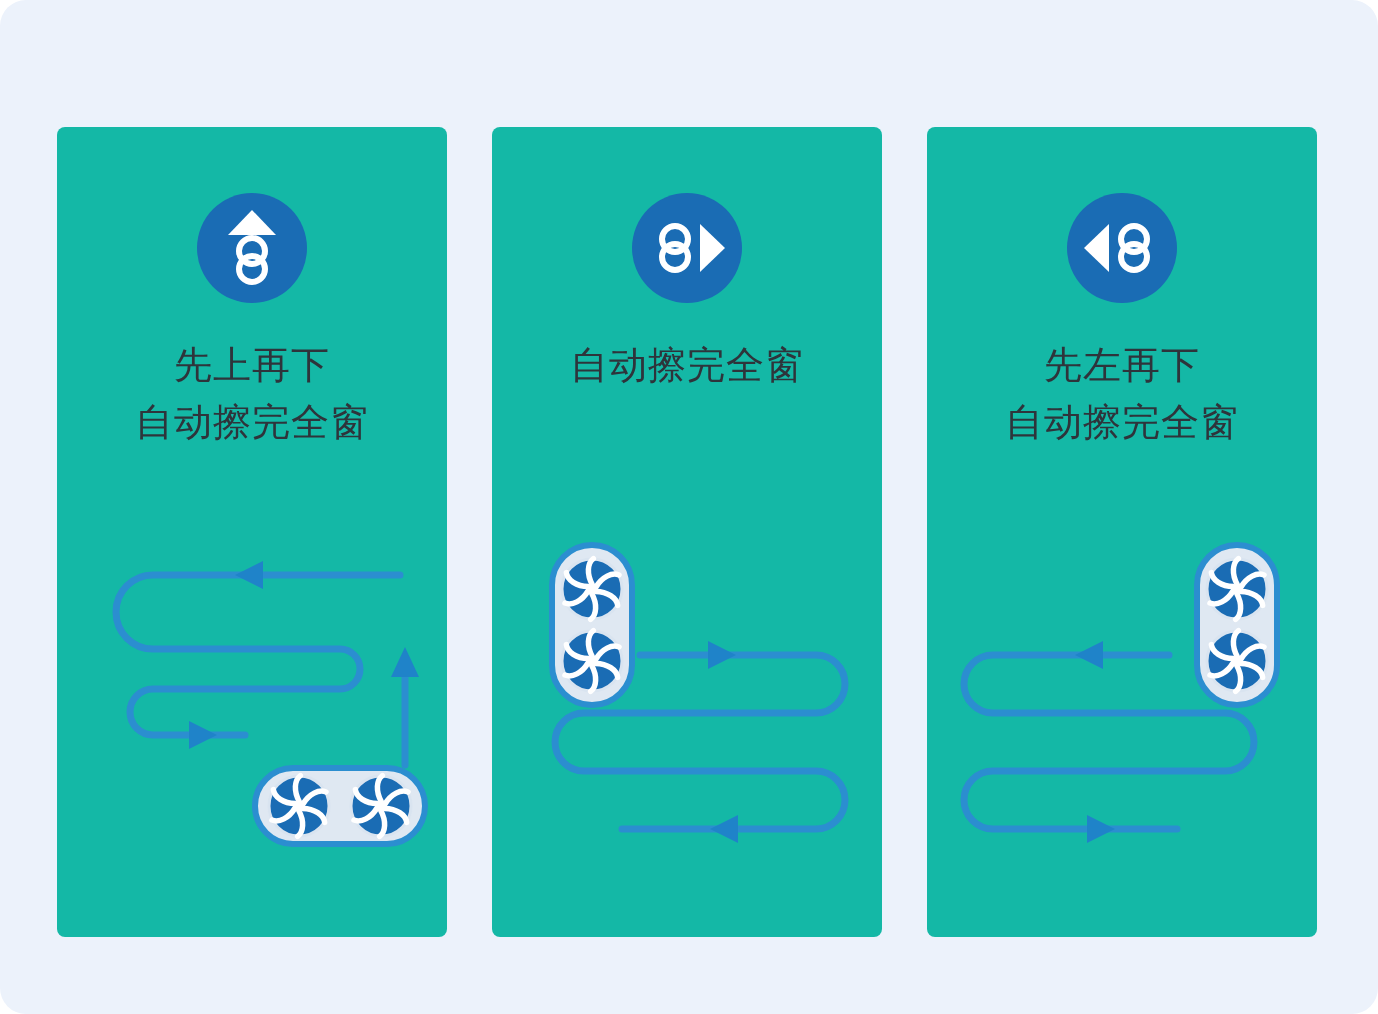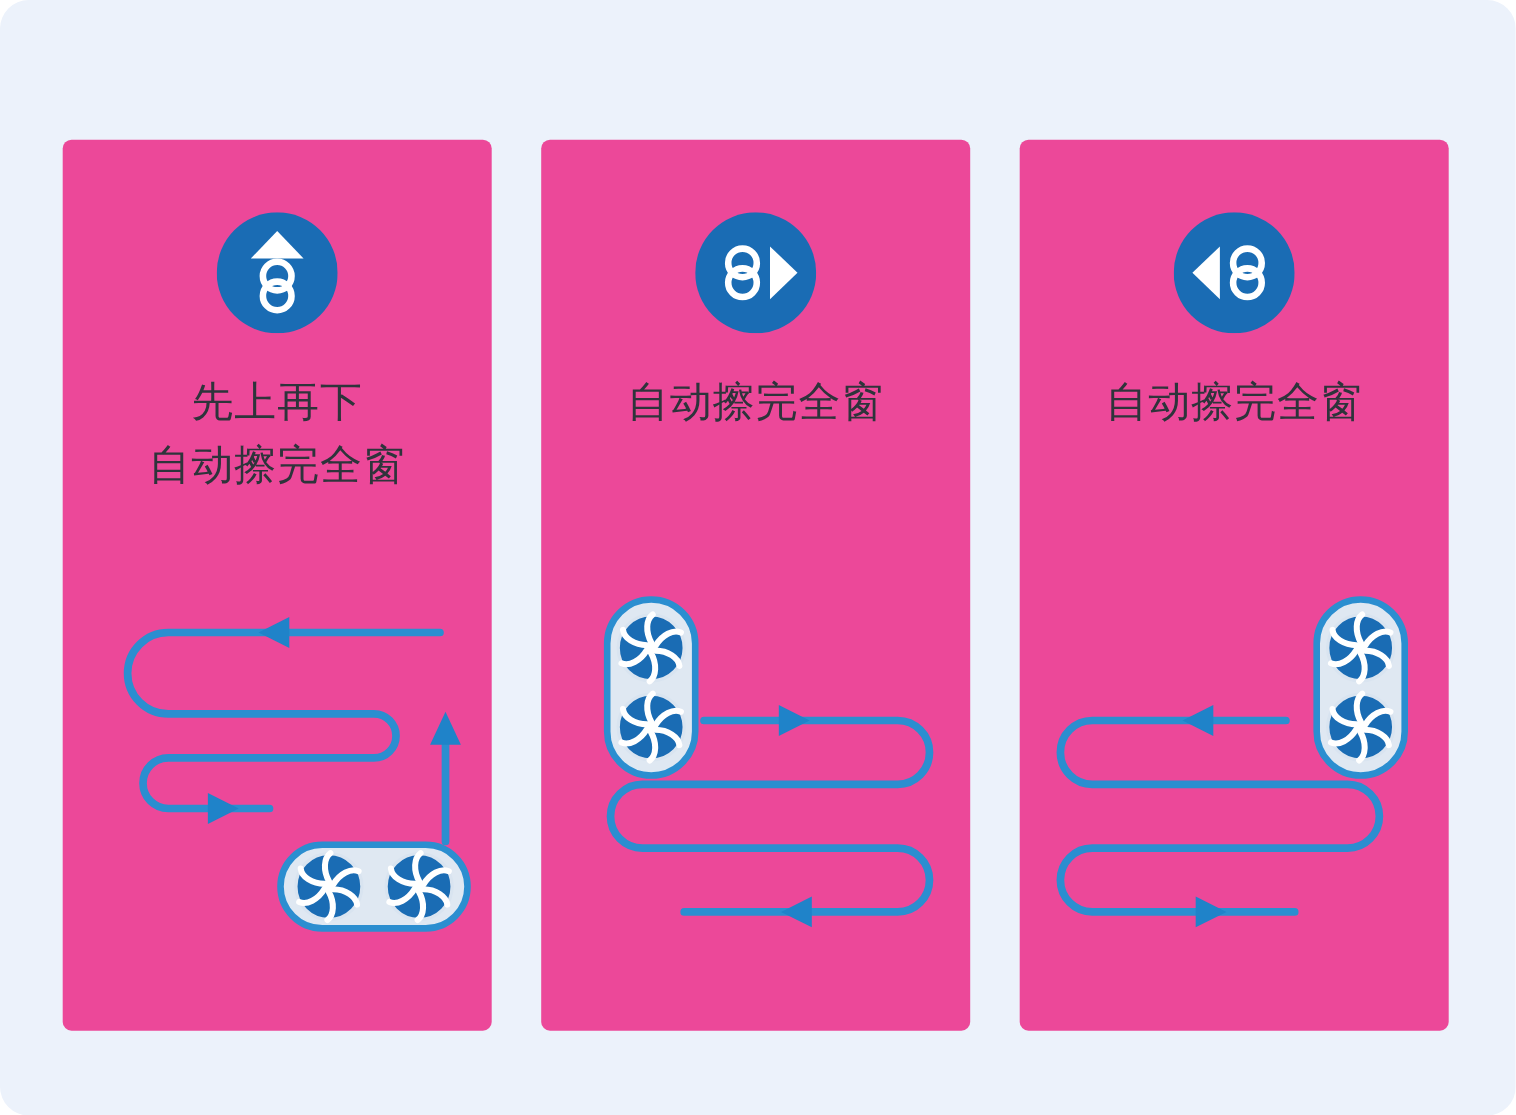--- a/index.html
+++ b/index.html
@@ -1,18 +1,18 @@
 <!DOCTYPE html>
 <html><head>
 <meta charset="utf-8">
 <style>
   html,body{margin:0;padding:0;background:#ffffff;font-family:"DejaVu Sans","Liberation Sans",sans-serif;}
   .stage{position:relative;width:1378px;height:1014px;background:#ffffff;overflow:hidden;}
   .canvas{position:absolute;inset:0;background:#ecf2fb;border-radius:26px;}
-  .card{position:absolute;top:127px;width:390px;height:810px;background:#ec4899;border-radius:8px;}
+  .card{position:absolute;top:127px;width:390px;height:810px;background:#14b8a6;border-radius:8px;}
   .card.c0{left:57px}
   .card.c1{left:492px}
   .card.c2{left:927px}
   .icon-wrap{display:flex;justify-content:center;padding-top:66px;}
   .title{margin-top:34px;text-align:center;font-size:38px;line-height:1.5;color:#2e343b;font-weight:500;letter-spacing:1px;}
   .title .line{display:block;}
   .diagram{position:absolute;left:0;top:400px;}
 </style>
 </head>
 <body>
@@ -91,20 +91,21 @@
   <div class="card c2">
     <div class="icon-wrap">
       <svg width="110" height="110" viewBox="0 0 110 110">
         <circle cx="55" cy="55" r="55" fill="#1a6cb4"></circle>
         <polygon points="42,31 42,79 17,55" fill="#ffffff"></polygon>
         <circle cx="67" cy="46" r="13" fill="none" stroke="#ffffff" stroke-width="6"></circle>
         <circle cx="67" cy="64" r="13" fill="none" stroke="#ffffff" stroke-width="6"></circle>
       </svg>
     </div>
     <div class="title">
+      <span class="line">先左再下</span>
       <span class="line">自动擦完全窗</span>
     </div>
     <svg class="diagram" width="390" height="340" viewBox="0 0 390 340">
       <path d="M 242 128 L 66 128 A 29 29 0 0 0 66 186 L 298 186 A 29 29 0 0 1 298 244 L 66 244 A 29 29 0 0 0 66 302 L 250 302" fill="none" stroke="#2b8ed0" stroke-width="7" stroke-linecap="round" stroke-linejoin="round"></path>
       <polygon points="148,128 176,114 176,142" fill="#1f83c9"></polygon>
       <polygon points="188,302 160,288 160,316" fill="#1f83c9"></polygon>
 
       <rect x="270" y="18" width="80" height="160" rx="40" fill="#dfe8f2" stroke="#2b8ed0" stroke-width="6"></rect>
       <use href="#fan" x="310" y="62"></use>
       <use href="#fan" x="310" y="134"></use>

